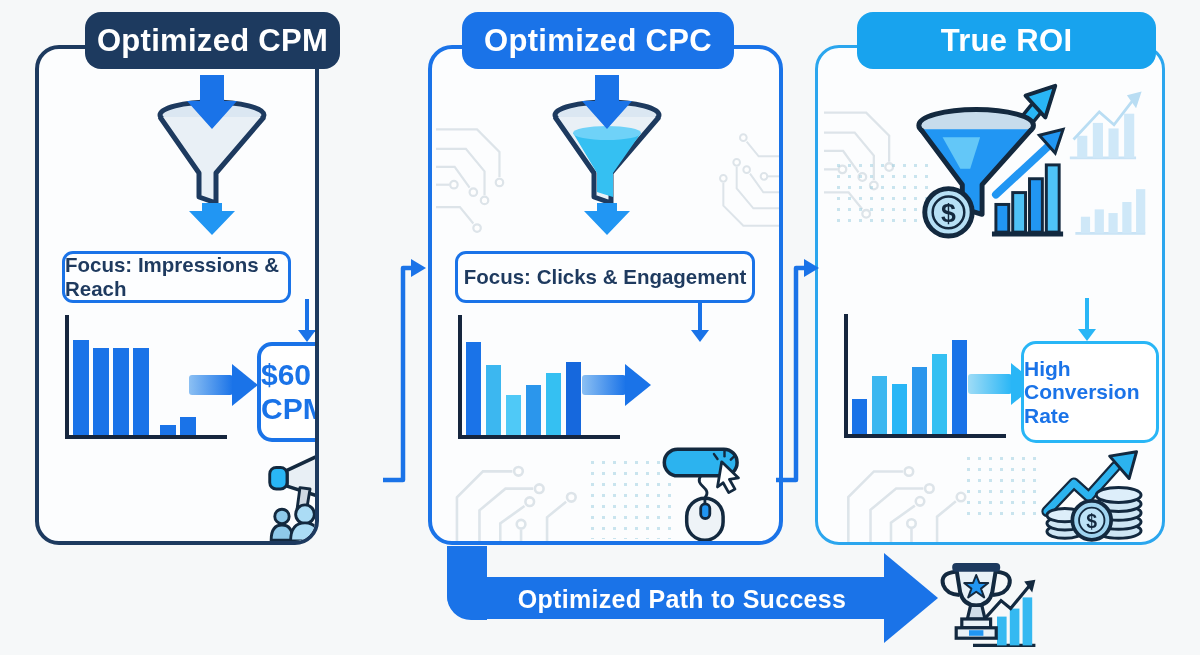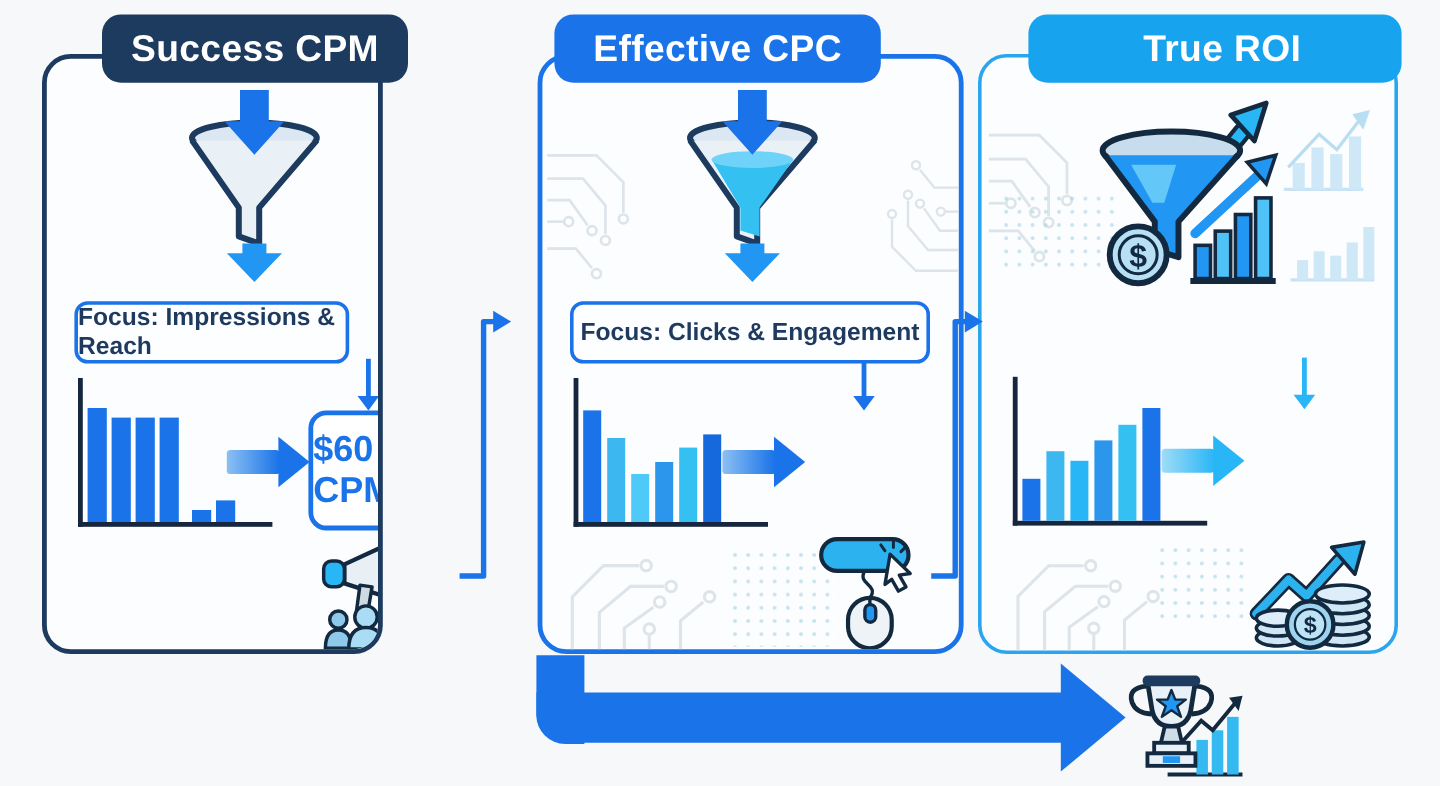--- a/index.html
+++ b/index.html
@@ -4,29 +4,29 @@
 <style>
   html,body{margin:0;padding:0;}
   body{width:1200px;height:655px;position:relative;background:#f6f8f9;
        font-family:"Liberation Sans",sans-serif;overflow:hidden;}
   .stage{position:absolute;inset:0;}
 
   
   .panel{position:absolute;top:45px;height:500px;background:#fcfdfe;
          border-radius:24px;box-sizing:border-box;overflow:hidden;}
   .panel-1{left:35px;width:284px;border:4px solid #1d3a5f;}
-  .panel-2{left:448px;width:355px;border:4px solid #1a73e8;}
+  .panel-2{left:428px;width:355px;border:4px solid #1a73e8;}
   .panel-3{left:815px;width:350px;border:3.5px solid #2ba6ee;}
 
   .hdr{position:absolute;top:12px;height:57px;border-radius:16px;z-index:6;
        display:flex;align-items:center;justify-content:center;color:#fff;
        font-size:31px;font-weight:bold;letter-spacing:.3px;}
   .hdr-1{left:85px;width:255px;}
   .hdr-2{left:462px;width:272px;}
-  .hdr-3{left:857px;width:299px;padding-left:12px;}
+  .hdr-3{left:857px;width:299px;}
 
   
   .funnel{position:absolute;top:26px;}
   .focus-box{position:absolute;left:23px;right:24px;top:202px;height:46px;
              background:#fdfeff;border:3.5px solid #1a73e8;border-radius:11px;
              display:flex;align-items:center;justify-content:center;
              font-size:20.5px;font-weight:bold;color:#1e3a5f;z-index:3;}
   .panel-3 .focus-box{border-color:#2196f3;}
 
   .varrow-line{position:absolute;width:3.5px;background:#1a73e8;z-index:2;}
@@ -272,20 +272,25 @@
         <div style="height: 58px; width: 15px; margin-left: 5px; background: rgb(60, 183, 240);"></div>
         <div style="height: 50px; width: 15px; margin-left: 5px; background: rgb(41, 182, 246);"></div>
         <div style="height: 67px; width: 15px; margin-left: 5px; background: rgb(43, 150, 236);"></div>
         <div style="height: 80px; width: 15px; margin-left: 5px; background: rgb(53, 192, 242);"></div>
         <div style="height: 94px; width: 15px; margin-left: 5px; background: rgb(26, 115, 232);"></div>
       </div>
 
     <div class="harrow-shaft"></div>
     <div class="harrow-head"></div>
 
+    <div class="result-box result-conv">
+      <span>High</span>
+      <span>Conversion</span>
+      <span>Rate</span>
+    </div>
 
     <svg class="panel-icon" style="left:220px;top:388px;width:112px;height:106px" viewBox="0 0 150 140">
       <path d="M12,100 L48,62 L68,80 L104,40" fill="none" stroke="#13293f" stroke-width="15" stroke-linecap="round" stroke-linejoin="round"></path>
       <path d="M12,100 L48,62 L68,80 L104,40" fill="none" stroke="#2cb3ef" stroke-width="9" stroke-linecap="round" stroke-linejoin="round"></path>
       <polygon points="96,26 132,20 122,56" fill="#2cb3ef" stroke="#13293f" stroke-width="4" stroke-linejoin="round"></polygon>
       <g fill="#cfe6f4" stroke="#13293f" stroke-width="4">
         <ellipse cx="108" cy="126" rx="30" ry="10"></ellipse>
         <ellipse cx="108" cy="114" rx="30" ry="10"></ellipse>
         <ellipse cx="108" cy="102" rx="30" ry="10"></ellipse>
         <ellipse cx="108" cy="90" rx="30" ry="10"></ellipse>
@@ -293,36 +298,37 @@
         <ellipse cx="36" cy="127" rx="24" ry="9"></ellipse>
         <ellipse cx="36" cy="116" rx="24" ry="9"></ellipse>
         <ellipse cx="36" cy="105" rx="24" ry="9" fill="#ddeefa"></ellipse>
       </g>
       <circle cx="72" cy="112" r="26" fill="#9fd4f0" stroke="#13293f" stroke-width="5"></circle>
       <circle cx="72" cy="112" r="17" fill="#bde3f7" stroke="#13293f" stroke-width="2.5"></circle>
       <text x="72" y="122" text-anchor="middle" font-size="26" font-weight="bold" fill="#13293f" font-family="Liberation Sans,sans-serif">$</text>
     </svg>
   </div>
 
-  <div class="hdr hdr-1" style="background-color: rgb(29, 58, 95);">Success CPM</div>
-  <div class="hdr hdr-2" style="background-color: rgb(26, 115, 232);">Effective CPC</div>
+  <div class="hdr hdr-1" style="background-color: rgb(29, 58, 95);">Optimized CPM</div>
+  <div class="hdr hdr-2" style="background-color: rgb(26, 115, 232);">Optimized CPC</div>
   <div class="hdr hdr-3" style="background-color: rgb(24, 163, 238);">True ROI</div>
 
   <svg class="connector conn-1" viewBox="0 0 46 240">
     <path d="M2,226 H22 V14 H31" fill="none" stroke="#1a73e8" stroke-width="4.5" stroke-linejoin="round"></path>
     <polygon points="30,5 45,14 30,23" fill="#1a73e8"></polygon>
   </svg>
   <svg class="connector conn-2" viewBox="0 0 46 240">
     <path d="M2,226 H22 V14 H31" fill="none" stroke="#1a73e8" stroke-width="4.5" stroke-linejoin="round"></path>
     <polygon points="30,5 45,14 30,23" fill="#1a73e8"></polygon>
   </svg>
 
   <div class="big-vert"></div>
   <div class="big-bar"></div>
   <div class="big-head"></div>
+  <div class="big-label">Optimized Path to Success</div>
 
   <svg class="trophy" viewBox="0 0 135 115">
     <line x1="50" y1="108" x2="128" y2="108" stroke="#13293f" stroke-width="4"></line>
     <g fill="#35b9f1">
       <rect x="80" y="72" width="12" height="36"></rect>
       <rect x="96" y="62" width="12" height="46"></rect>
       <rect x="112" y="48" width="12" height="60"></rect>
     </g>
     <path d="M58,82 L85,52 L97,62 L120,34" fill="none" stroke="#13293f" stroke-width="4"></path>
     <polygon points="114,28 128,26 124,42" fill="#13293f"></polygon>

